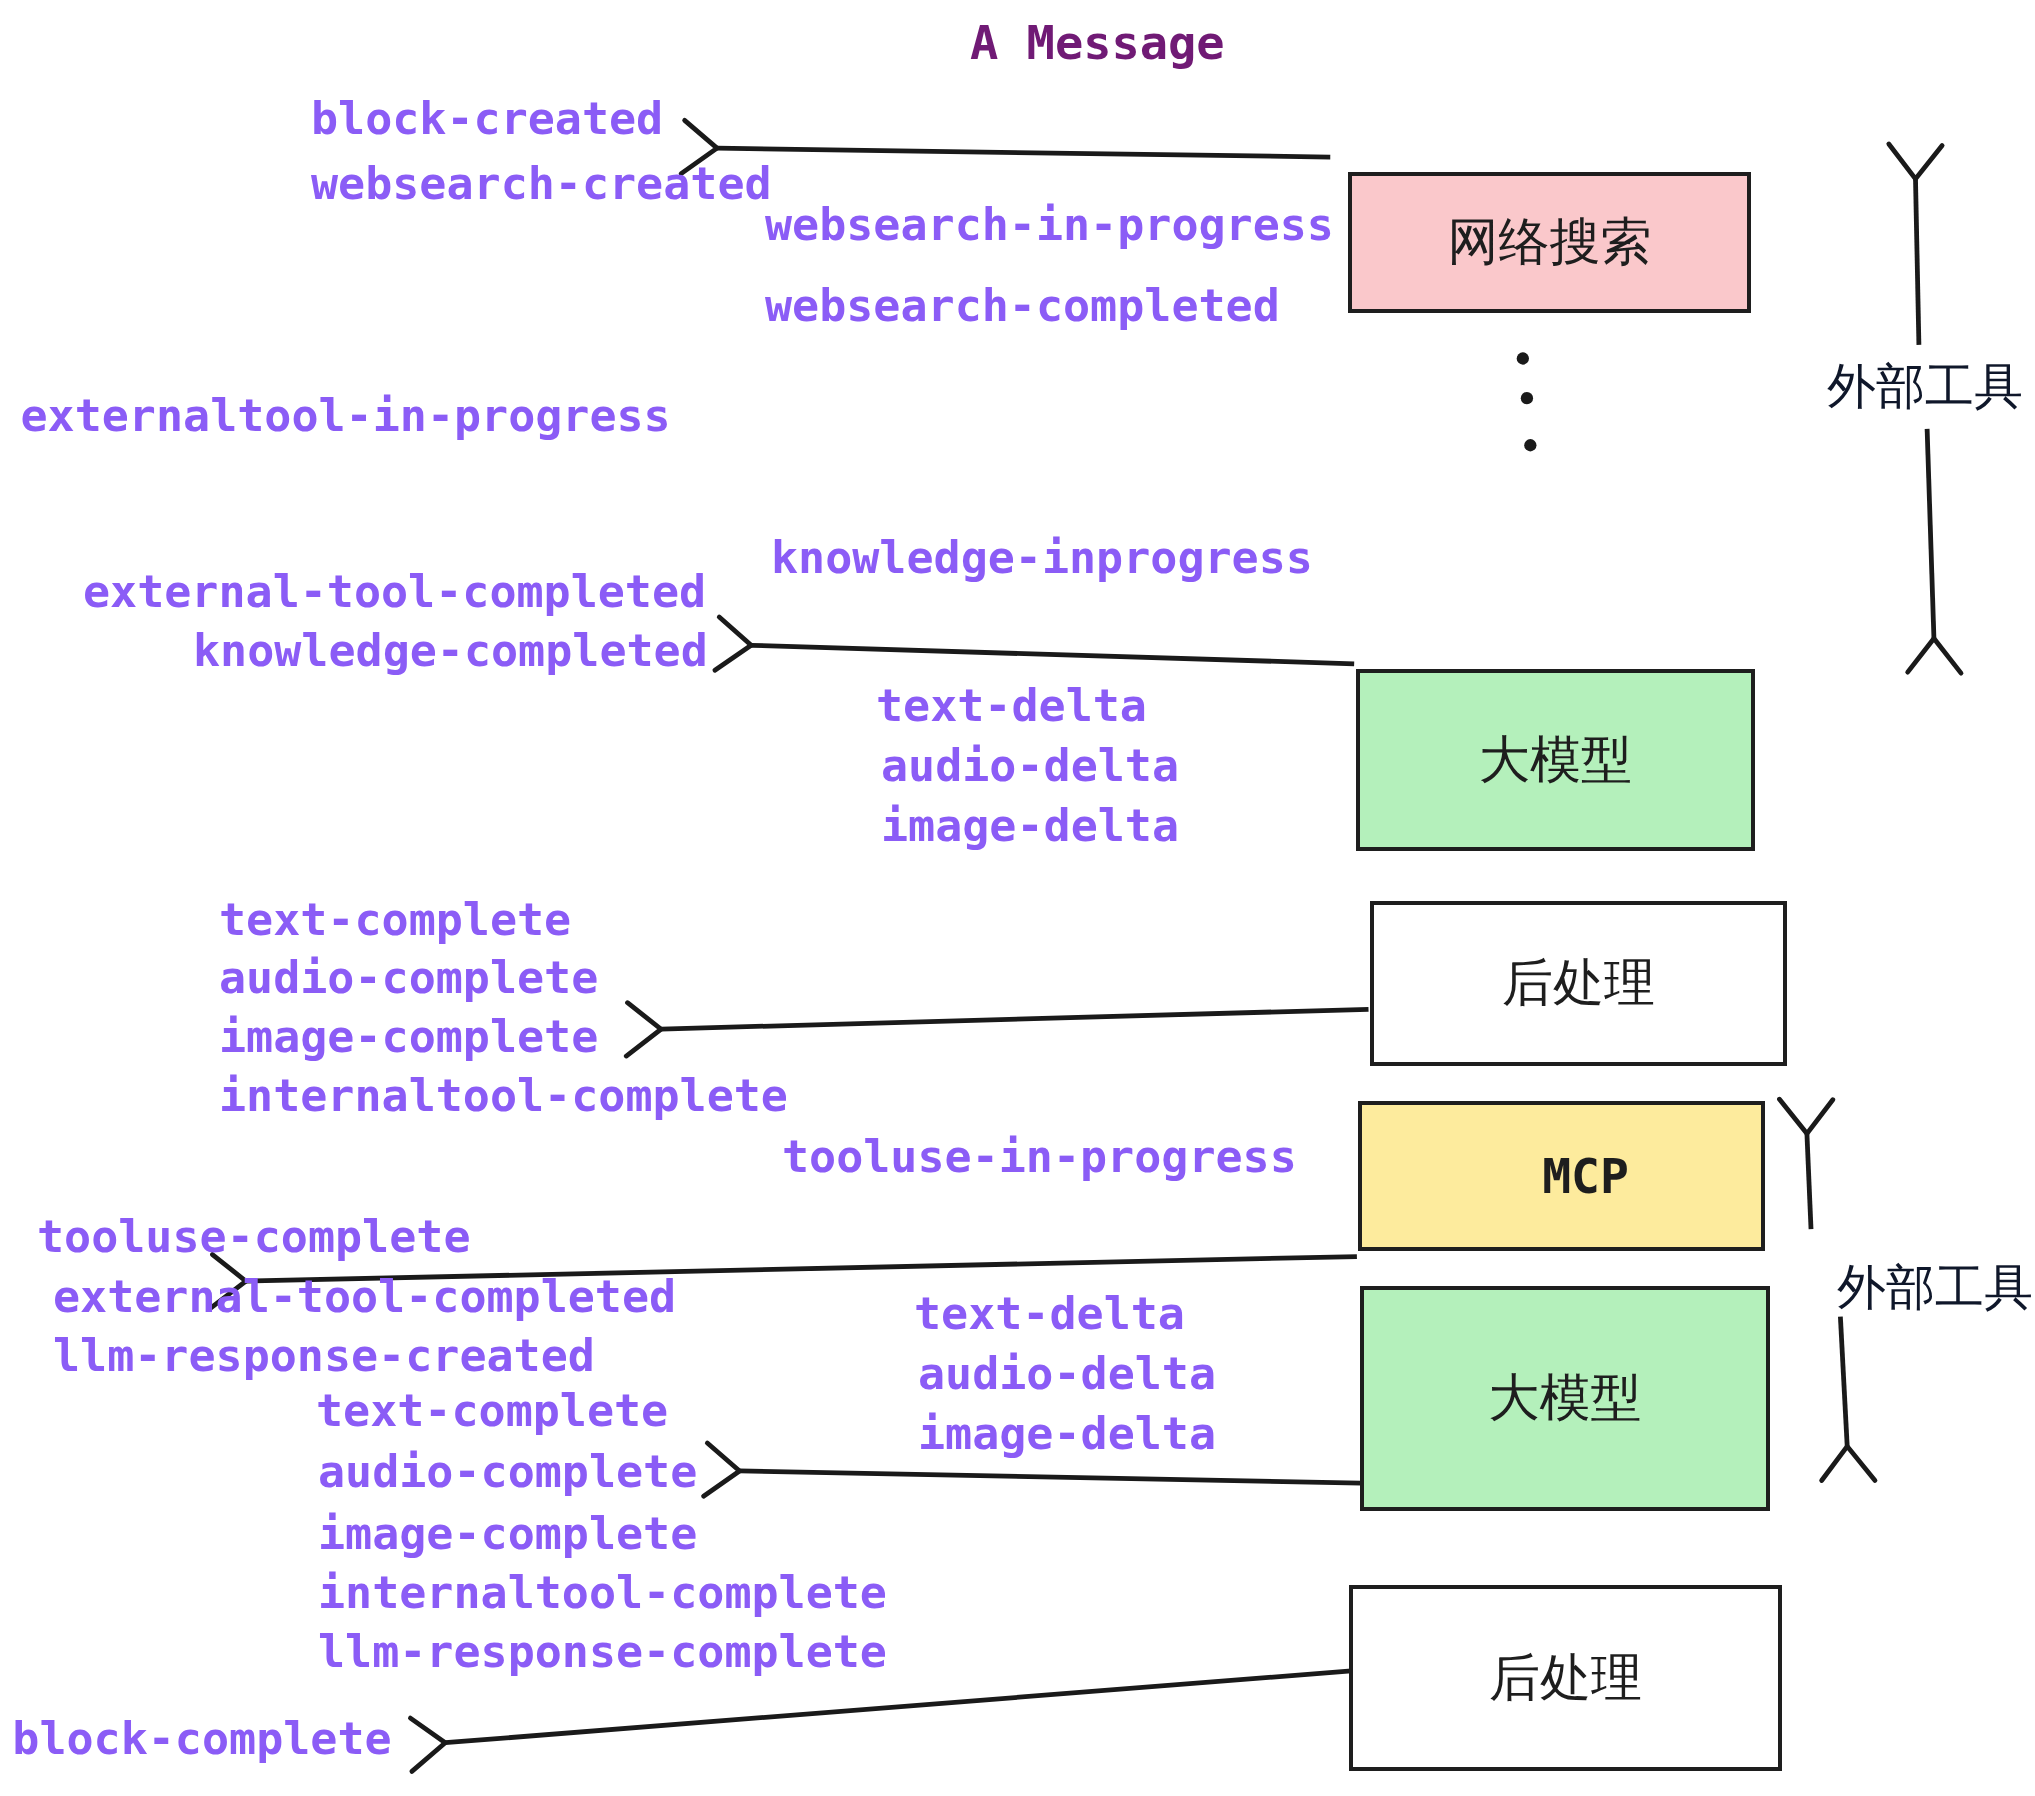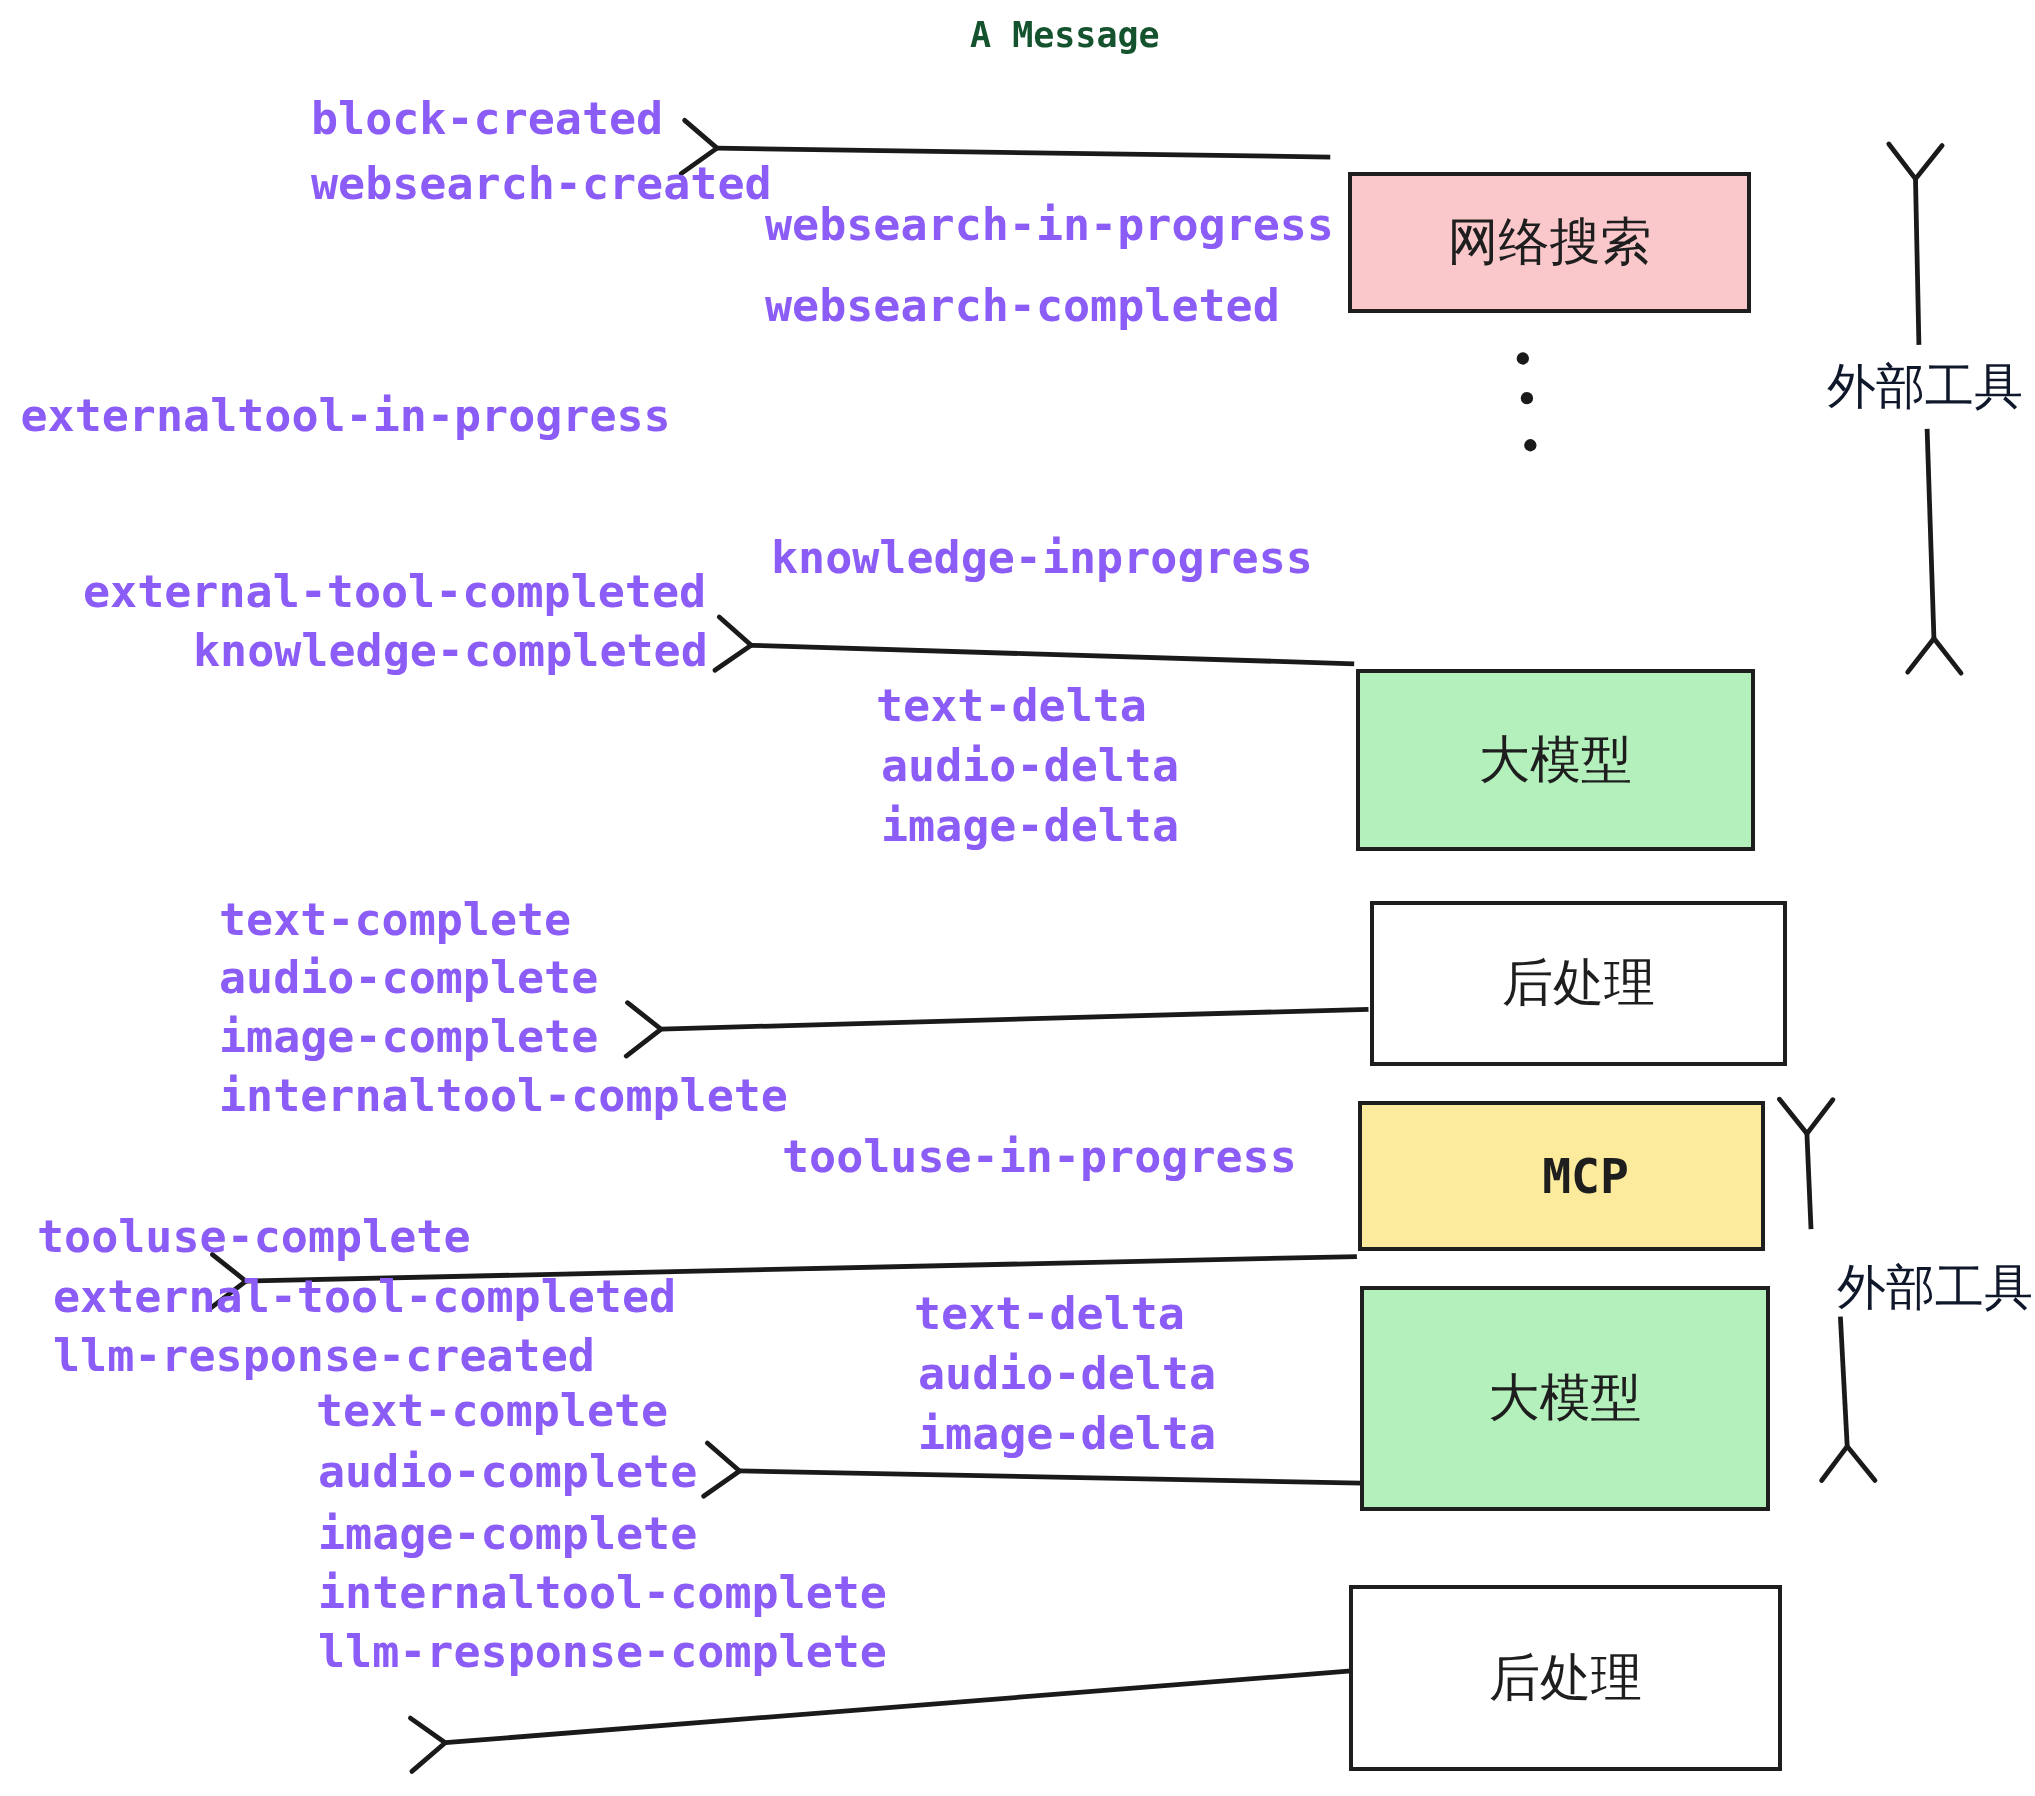--- a/index.html
+++ b/index.html
@@ -1,21 +1,21 @@
 <!DOCTYPE html>
 <html style="font-size:11px"><head>
 <meta charset="utf-8">
 <style>
   html,body{margin:0;padding:0;background:#ffffff;}
   .canvas{position:relative;width:2035px;height:1796px;background:#ffffff;overflow:hidden;
           font-family:"DejaVu Sans Mono", monospace;color:#151515;}
   .evt{position:absolute;font-family:"DejaVu Sans Mono", monospace;font-weight:bold;
        font-size:45px;line-height:1;white-space:nowrap;color:#8b5cf6;}
   .title{position:absolute;font-family:"DejaVu Sans Mono", monospace;font-weight:bold;
-         font-size:35px;white-space:nowrap;color:#14532d;}
+         font-size:47px;white-space:nowrap;color:#701a75;}
   .box{position:absolute;border:4.8px solid #1e1e1e;display:flex;align-items:center;justify-content:center;
        font-family:"DejaVu Sans", "Liberation Sans", sans-serif;font-size:51px;color:#1e1e1e;
        box-sizing:border-box;}
   .box.mcp-label{font-family:"DejaVu Sans Mono", monospace;font-weight:bold;font-size:48px;}
   .side-label{position:absolute;font-family:"DejaVu Sans", "Liberation Sans", sans-serif;
        font-size:49px;color:#0f172a;white-space:nowrap;}
   svg.overlay{position:absolute;left:0;top:0;width:2035px;height:1796px;pointer-events:none;}
 </style>
 </head>
 <body>
@@ -91,15 +91,16 @@
   <div class="evt" style="left:53px;top:1274px;">external-tool-completed</div>
   <div class="evt" style="left:53px;top:1333px;">llm-response-created</div>
   <div class="evt" style="left:316px;top:1388px;">text-complete</div>
   <div class="evt" style="left:318px;top:1449px;">audio-complete</div>
   <div class="evt" style="left:914px;top:1291px;">text-delta</div>
   <div class="evt" style="left:918px;top:1351px;">audio-delta</div>
   <div class="evt" style="left:918px;top:1411px;">image-delta</div>
   <div class="evt" style="left:318px;top:1511px;">image-complete</div>
   <div class="evt" style="left:318px;top:1570px;">internaltool-complete</div>
   <div class="evt" style="left:318px;top:1629px;">llm-response-complete</div>
+  <div class="evt" style="left:12.3px;top:1716px;">block-complete</div>
 
 </div>
 
 
 </body></html>

